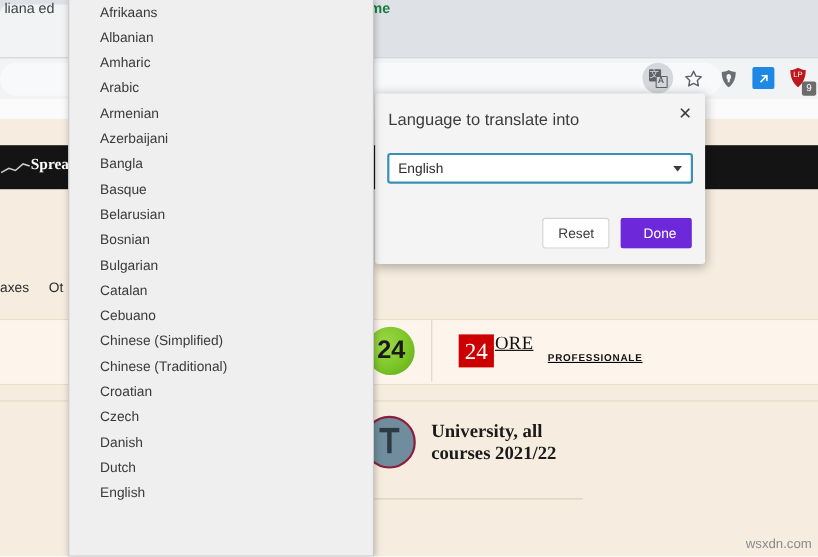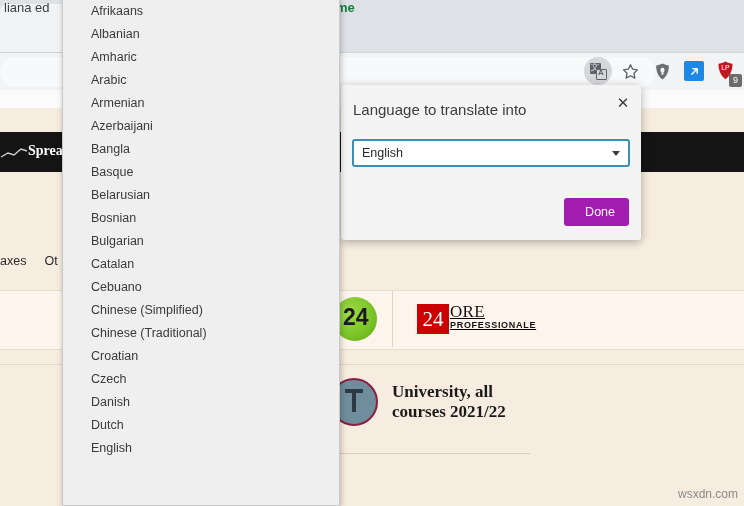--- a/index.html
+++ b/index.html
@@ -265,20 +265,21 @@
     line-height: 16px;
     letter-spacing: 0.3px;
   }
   .logo24ore .prof {
     font-family: "Liberation Sans", sans-serif;
     font-size: 9px;
     font-weight: bold;
     color: #111111;
     letter-spacing: 0.7px;
     line-height: 11px;
+    padding-left: 48px;
   }
 
   .item-row {
     position: absolute;
     left: 330px; top: 288px;
     display: flex;
     align-items: center;
     gap: 14px;
   }
   .circle-logo {
@@ -401,21 +402,21 @@
     box-sizing: border-box;
     cursor: pointer;
     border: 1px solid transparent;
   }
   .btn-secondary {
     background: #ffffff;
     color: #3c3c3c;
     border-color: #d4d4d4;
   }
   .btn-primary {
-    background: #a21caf;
+    background: #6d28d9;
     color: #ffffff;
     padding-left: 20px;
   }
 
   
   .lang-popup {
     position: absolute;
     left: 62px; top: -1px;
     width: 278px; height: 507px;
     background: #efefef;
@@ -550,20 +551,21 @@
   <div class="translate-dialog">
     <div class="td-title">Language to translate into</div>
     <div class="td-close">✕</div>
 
     <div class="td-select">
       <span class="td-select-value">English</span>
       <span class="td-caret"></span>
     </div>
 
     <div class="td-buttons">
+      <div class="btn btn-secondary">Reset</div>
       <div class="btn btn-primary">Done</div>
     </div>
   </div>
 
   <div class="lang-popup" id="lang-popup">
       <div class="lang-item">Afrikaans</div>
       <div class="lang-item">Albanian</div>
       <div class="lang-item">Amharic</div>
       <div class="lang-item">Arabic</div>
       <div class="lang-item">Armenian</div>

